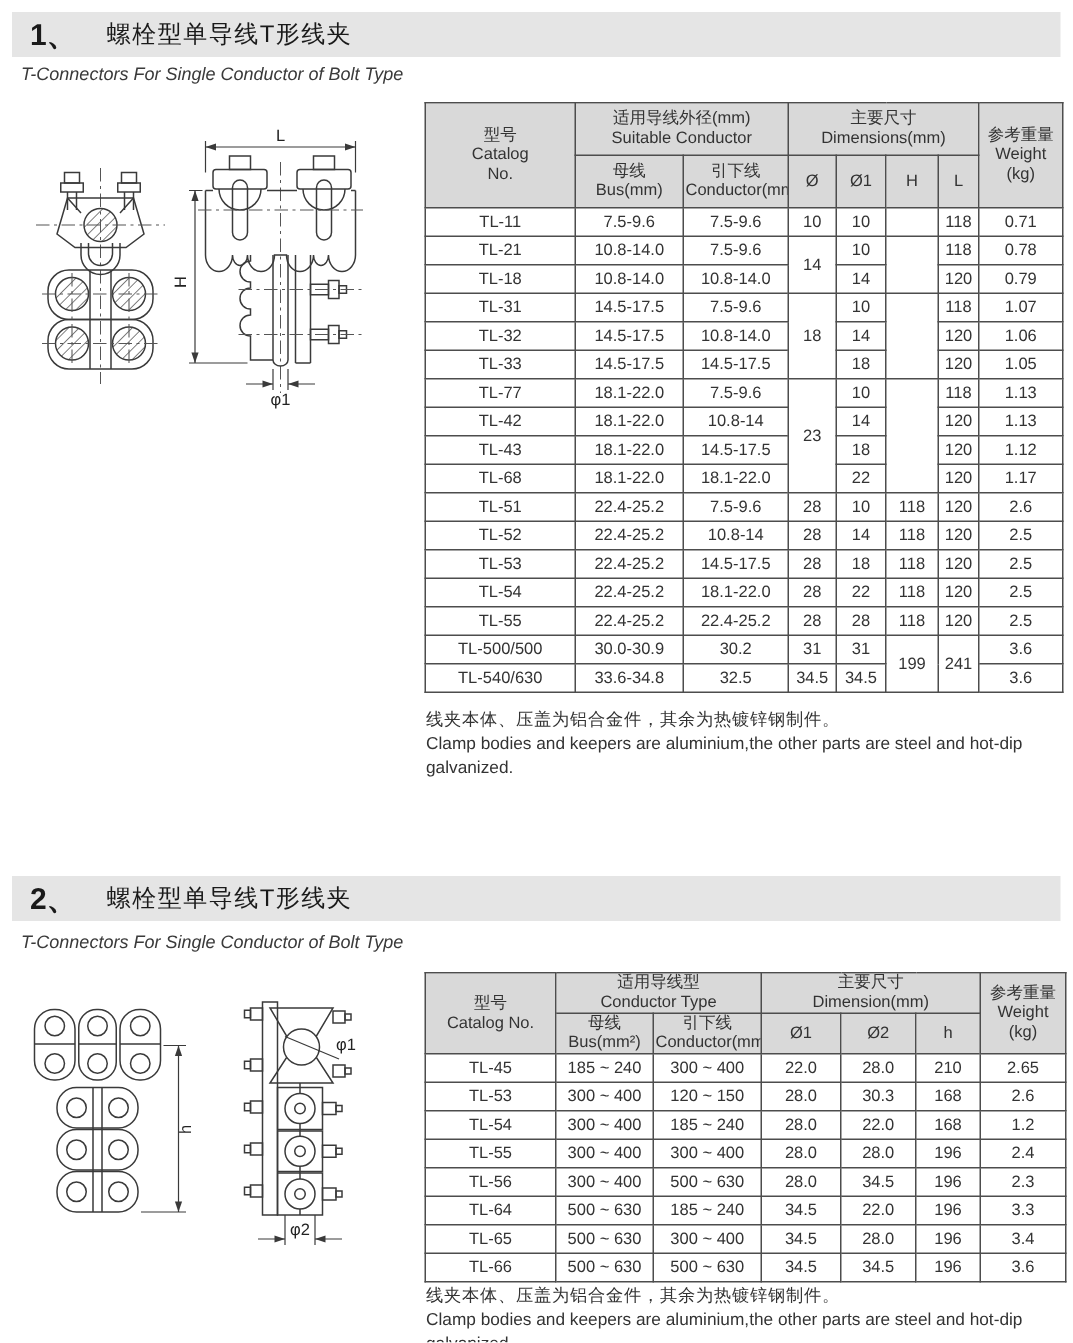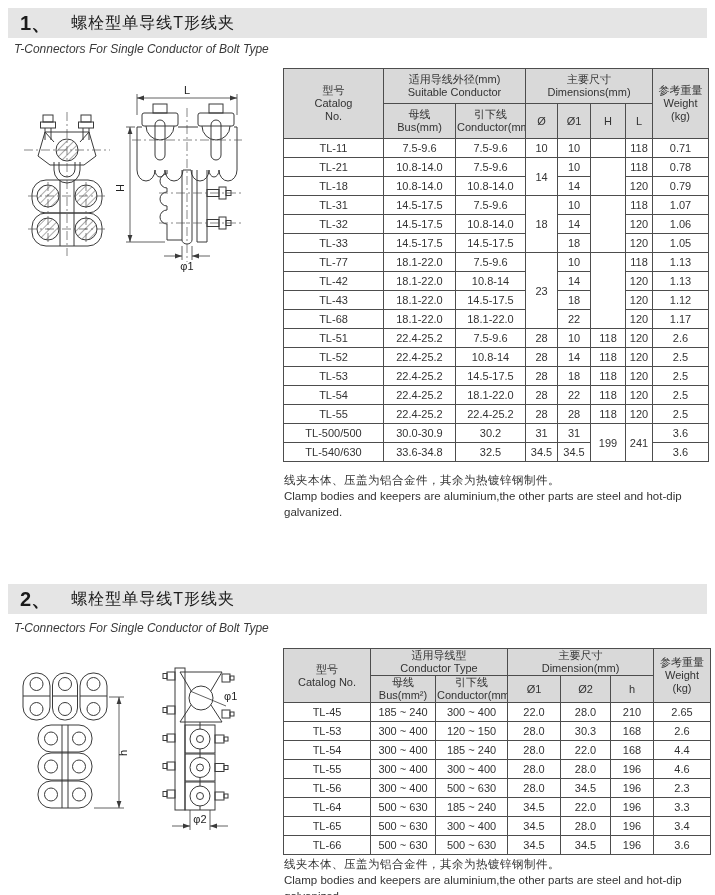--- a/index.html
+++ b/index.html
@@ -486,30 +486,30 @@
           <td>168</td>
           <td>2.6</td>
         </tr>
         <tr>
           <td>TL-54</td>
           <td>300 ~ 400</td>
           <td>185 ~ 240</td>
           <td>28.0</td>
           <td>22.0</td>
           <td>168</td>
-          <td>4.4</td>
+          <td>1.2</td>
         </tr>
         <tr>
           <td>TL-55</td>
           <td>300 ~ 400</td>
           <td>300 ~ 400</td>
           <td>28.0</td>
           <td>28.0</td>
           <td>196</td>
-          <td>4.6</td>
+          <td>2.4</td>
         </tr>
         <tr>
           <td>TL-56</td>
           <td>300 ~ 400</td>
           <td>500 ~ 630</td>
           <td>28.0</td>
           <td>34.5</td>
           <td>196</td>
           <td>2.3</td>
         </tr>

